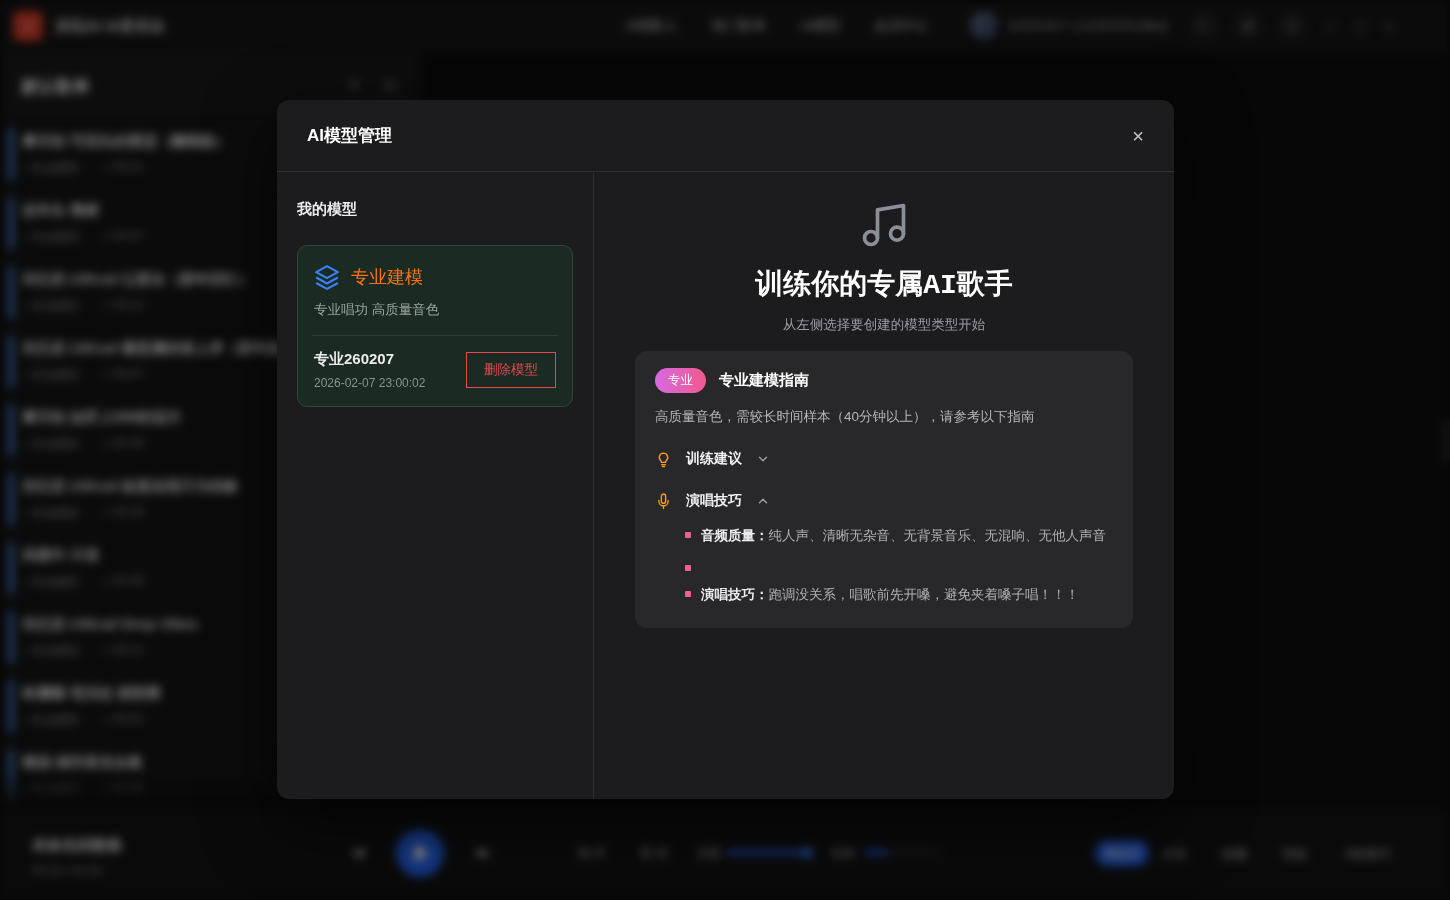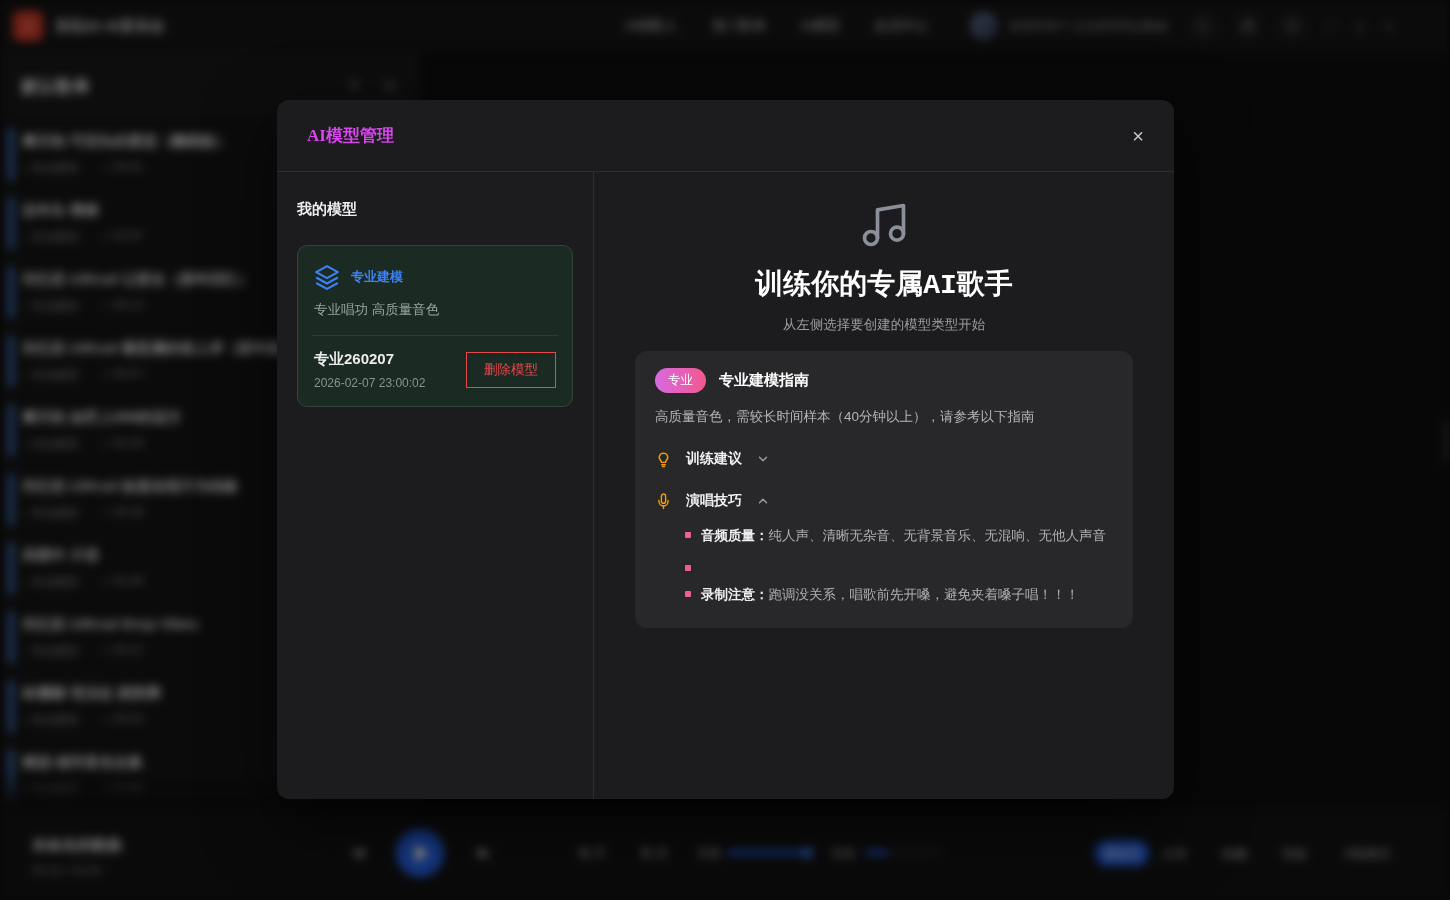--- a/index.html
+++ b/index.html
@@ -43,28 +43,28 @@
   .bar .knob { position:absolute; right:-5px; top:-3px; width:11px; height:11px; border-radius:50%; background:#3b82f6; }
   .pb-pill { position:absolute; left:1095px; top:840px; width:54px; height:26px; border-radius:13px; background:#2563eb; color:#fff; font-size:12px; display:flex; align-items:center; justify-content:center; }
   .pb-btn { position:absolute; top:846px; color:#b9b9bd; font-size:12.5px; }
 
   .scrollthumb { position:absolute; right:1px; top:420px; width:4px; height:42px; border-radius:2px; background:#3c3c3e; }
 
   
   .overlay { position:absolute; inset:0; background:rgba(0,0,0,0.45); }
   .modal { position:absolute; left:277px; top:100px; width:897px; height:699px; background:#1c1c1e; border-radius:12px; box-shadow:0 24px 70px rgba(0,0,0,.6); display:flex; flex-direction:column; overflow:hidden; }
   .modal-hd { height:72px; flex:0 0 auto; border-bottom:1px solid #2e2e30; display:flex; align-items:center; padding:0 30px; }
-  .modal-title { color:#d946ef; font-size:17px; font-weight:bold;font-family:Liberation Serif, serif; }
+  .modal-title { color:#ffffff; font-size:17px; font-weight:bold; }
   .modal-close { margin-left:auto; color:#c9c9cd; font-size:20px; cursor:pointer; line-height:1; }
   .modal-body { flex:1; display:flex; min-height:0; }
   .m-left { width:317px; flex:0 0 auto; border-right:1px solid #2e2e30; padding:28px 20px; }
   .m-left-hd { color:#ececef; font-size:15px; font-weight:bold; margin-bottom:26px; }
   .model-card { background:#1b2a23; border:1px solid #2f463a; border-radius:10px; padding:18px 16px 16px; }
   .mc-top { display:flex; align-items:center; gap:11px; }
-  .mc-name { color:#3b82f6; font-size:13px; font-weight:bold; }
+  .mc-name { color:#f97316; font-size:18px; font-weight:normal; }
   .mc-desc { color:#9aa39e; font-size:13.5px; margin-top:11px; }
   .mc-div { border-top:1px solid #2c3d33; margin:16px -2px 14px; }
   .mc-foot { display:flex; align-items:center; }
   .mc-inst { color:#ececec; font-size:15px; font-weight:600; }
   .mc-date { color:#8b928e; font-size:12px; margin-top:7px; }
   .mc-del { margin-left:auto; border:1px solid #e5484d; color:#e5484d; background:transparent; border-radius:0; font-size:13.5px; padding:8px 17px; font-family:inherit; cursor:pointer; }
 
   .m-right { flex:1; display:flex; flex-direction:column; align-items:center; padding-top:27px; }
   .big-note { margin-bottom:14px; }
   .mr-title { color:#fff; font-size:28px; font-weight:bold;font-family:Liberation Mono, monospace; }
@@ -351,20 +351,20 @@
                 <span><b>音频质量：</b><span class="t">纯人声、清晰无杂音、无背景音乐、无混响、无他人声音</span></span>
               </div>
 
               <div class="g-li">
                 <span class="g-dot"></span>
               </div>
 
 
               <div class="g-li">
                 <span class="g-dot"></span>
-                <span><b>录制注意：</b><span class="t">跑调没关系，唱歌前先开嗓，避免夹着嗓子唱！！！</span></span>
+                <span><b>演唱技巧：</b><span class="t">跑调没关系，唱歌前先开嗓，避免夹着嗓子唱！！！</span></span>
               </div>
             </div>
         </div>
       </div>
     </div>
   </div>
 </div>
 
 </body></html>

